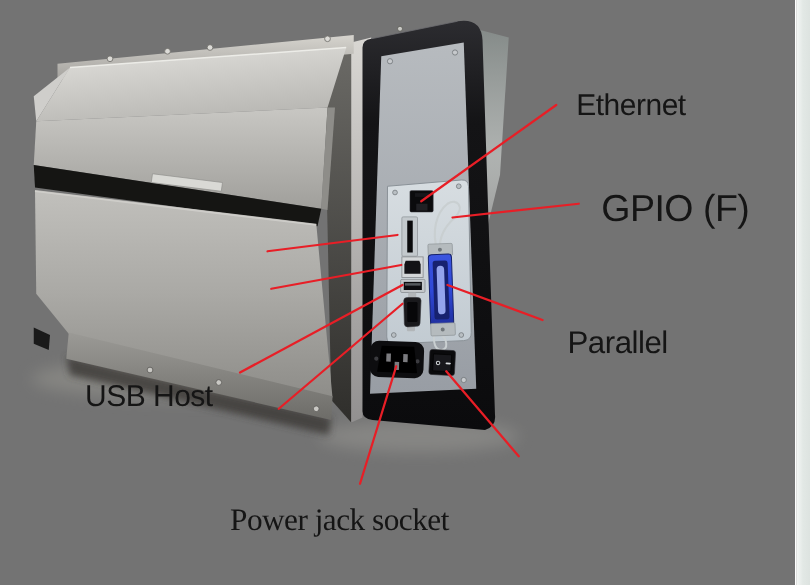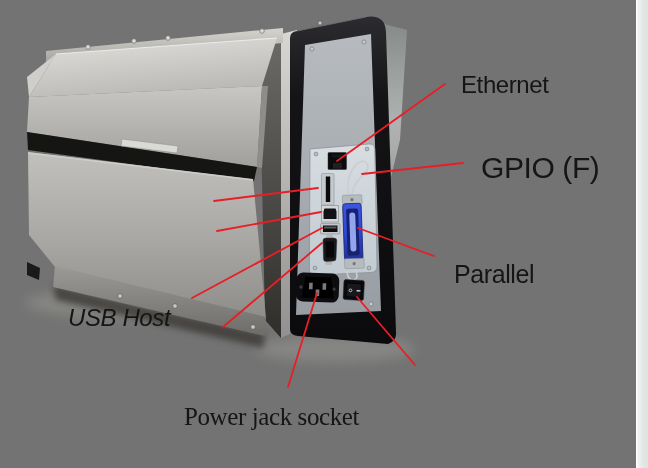--- a/index.html
+++ b/index.html
@@ -237,16 +237,16 @@
       <line stroke="#e81e26" x1="223" y1="327" x2="322" y2="243"></line>
       <line stroke="#e81e26" x1="358" y1="228" x2="434" y2="256"></line>
       <line stroke="#e81e26" x1="317" y1="293" x2="288" y2="387"></line>
       <line stroke="#e81e26" x1="357" y1="297" x2="415" y2="365"></line>
     </g>
   </svg>
 
   <div class="lbl" style="left:461px;top:72px;">Ethernet</div>
   <div class="lbl big" style="left:481px;top:152px;">GPIO (F)</div>
   <div class="lbl mid" style="left:454px;top:261px;">Parallel</div>
-  <div class="lbl" style="left:68px;top:305px;font-style:italic;">USB Host</div>
+  <div class="lbl" style="left:68px;top:305px;">USB Host</div>
   <div class="lbl mid" style="left:184px;top:404px;font-family:Liberation Serif, serif;">Power jack socket</div>
 
 </div>
 
 </body></html>

